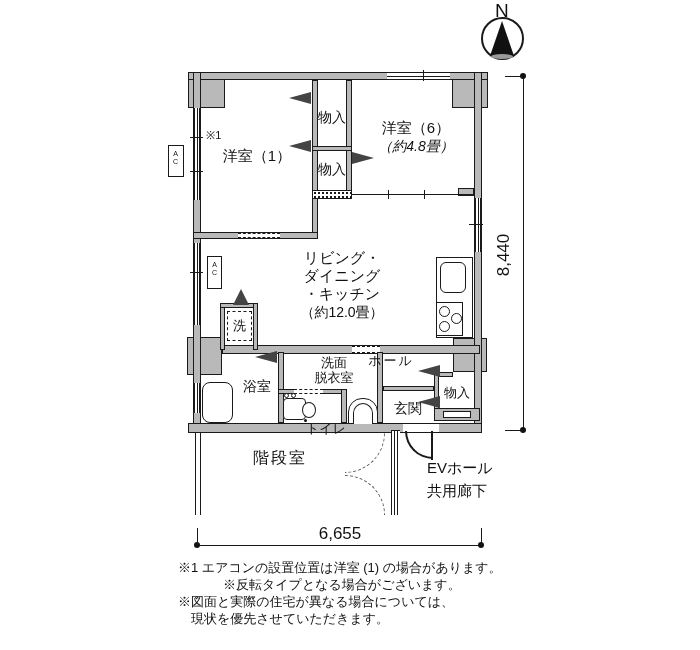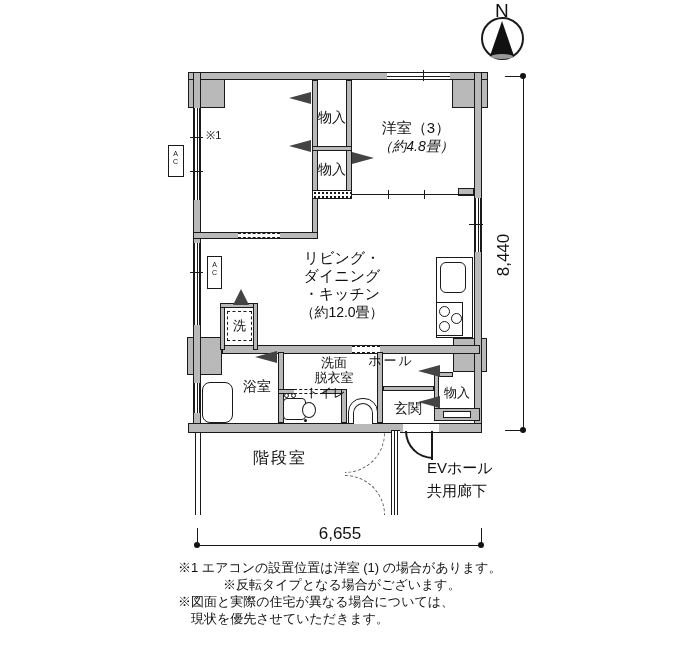--- a/index.html
+++ b/index.html
@@ -124,39 +124,40 @@
   <div class="fix" style="left:207px;top:256px;width:15px;height:33px;"></div>
   <div class="lbl vtext" style="left:211px;top:261px;font-size:7px;">AC</div>
   <div class="lbl" style="left:206px;top:127px;font-size:11px;">※1</div>
 
   <div class="dline" style="left:195px;top:433px;width:6px;height:82px;"></div>
   <div class="hatch" style="left:391px;top:430px;width:9px;height:85px;"></div>
   <div class="arc-br-d" style="left:345px;top:433px;width:40px;height:40px;"></div>
   <div class="arc-tr-d" style="left:345px;top:475px;width:40px;height:40px;"></div>
 
   <div class="lbl ctr" style="left:198px;top:146px;width:118px;font-size:15px;line-height:19px;">
+    <div>洋室（1）</div>
   </div>
   <div class="lbl ctr" style="left:376px;top:119px;width:80px;font-size:15px;line-height:18px;">
-    <div>洋室（3）</div>
+    <div>洋室（6）</div>
     <div style="font-size:14px;font-style:italic;">（約4.8畳）</div>
   </div>
   <div class="lbl ctr" style="left:314px;top:109px;width:36px;font-size:14px;">物入</div>
   <div class="lbl ctr" style="left:314px;top:161px;width:36px;font-size:14px;">物入</div>
   <div class="lbl ctr" style="left:292px;top:249px;width:100px;font-size:15px;line-height:18px;text-align:center;">
     <div>リビング・</div>
     <div>ダイニング</div>
     <div>・キッチン</div>
     <div style="font-size:14px;">（約12.0畳）</div>
   </div>
   <div class="lbl ctr" style="left:306px;top:355px;width:56px;font-size:13px;line-height:15px;">
     <div>洗面</div>
     <div>脱衣室</div>
   </div>
   <div class="lbl ctr" style="left:236px;top:378px;width:42px;font-size:14px;">浴室</div>
-  <div class="lbl ctr" style="left:306px;top:384px;width:40px;font-size:13px;">トイレ</div>
+  <div class="lbl ctr" style="left:306px;top:420px;width:40px;font-size:13px;">トイレ</div>
   <div class="lbl ctr" style="left:364px;top:352px;width:54px;font-size:13px;letter-spacing:2px;">ホール</div>
   <div class="lbl ctr" style="left:388px;top:400px;width:40px;font-size:14px;">玄関</div>
   <div class="lbl ctr" style="left:440px;top:384px;width:34px;font-size:13px;">物入</div>
   <div class="lbl ctr" style="left:246px;top:448px;width:68px;font-size:16px;letter-spacing:2px;">階段室</div>
   <div class="lbl" style="left:427px;top:456px;font-size:15px;line-height:23px;">
     <div>EVホール</div>
     <div>共用廊下</div>
   </div>
 
   <div class="lineV" style="left:523px;top:76px;width:1px;height:355px;"></div>

